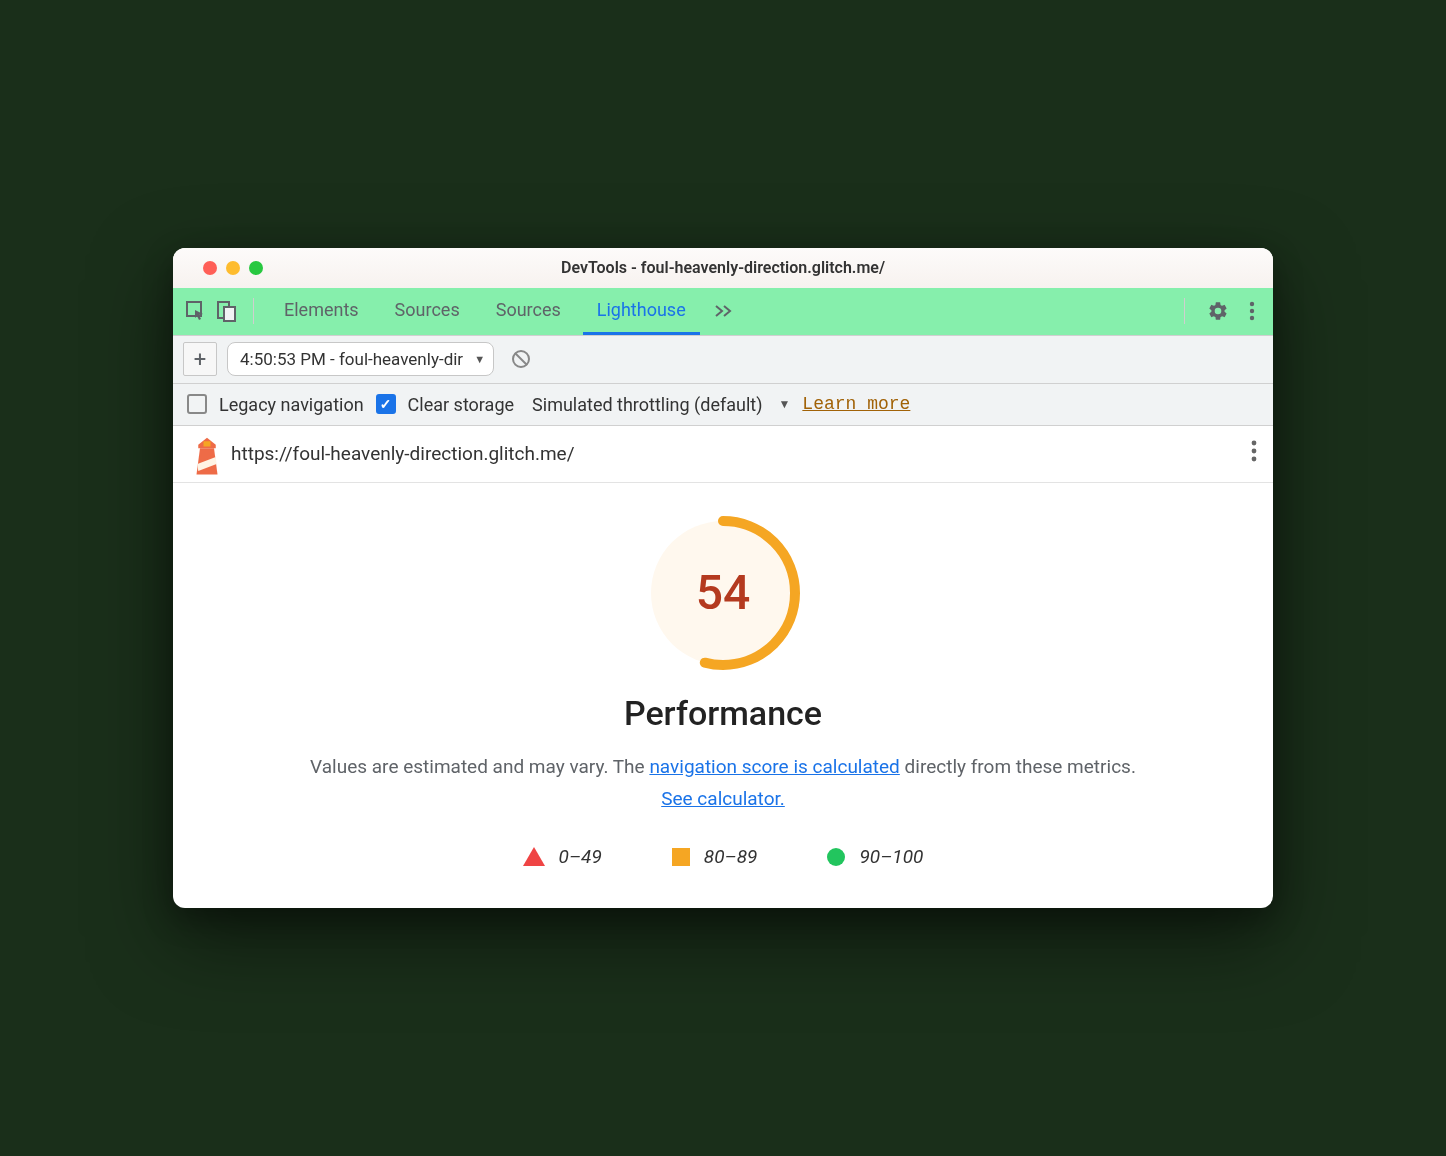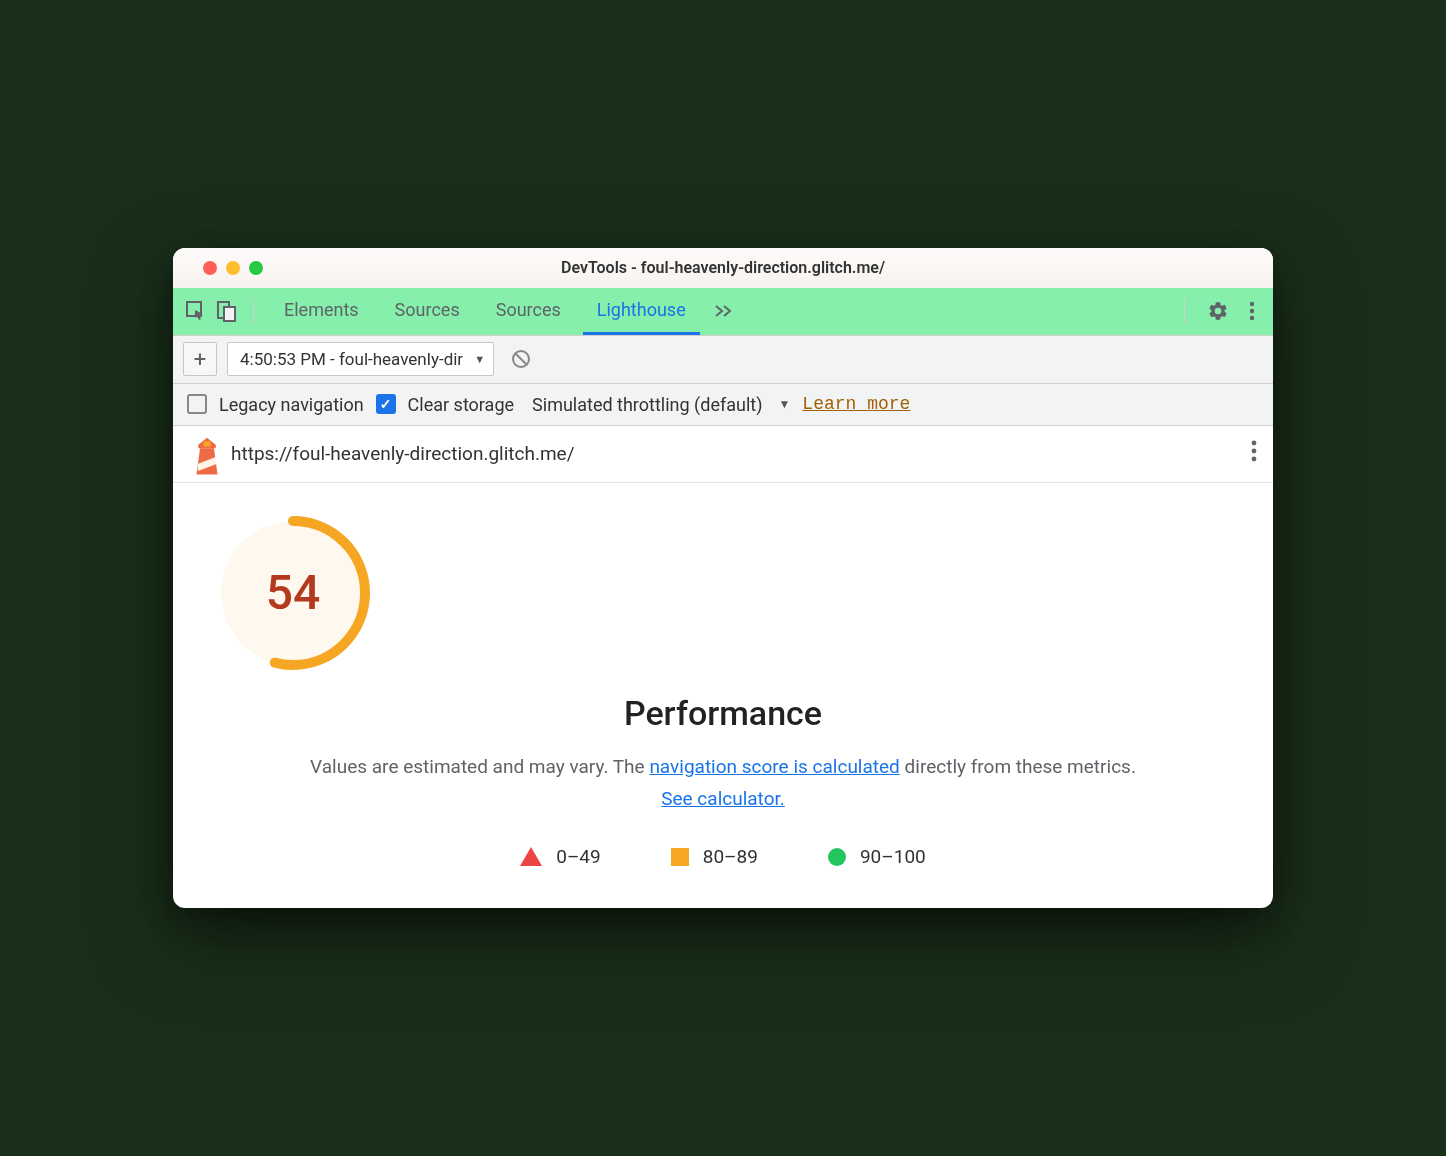--- a/index.html
+++ b/index.html
@@ -91,21 +91,21 @@
   height: 34px;
   padding: 0 30px 0 12px;
   font-size: 17px;
   color: #333;
   position: relative;
   display: flex;
   align-items: center;
   max-width: 300px;
   overflow: hidden;
   white-space: nowrap;
-  border-radius: 2px;
+  border-radius: 8px;
 }
 .report-select::after {
   content: "▼";
   position: absolute;
   right: 8px;
   font-size: 11px;
   color: #555;
 }
 .clear-icon { color: #888; }
 .options-bar {
@@ -159,21 +159,21 @@
 }
 .lighthouse-logo { width: 36px; height: 36px; flex-shrink: 0; }
 .url-text { font-size: 19px; color: #333; flex: 1; }
 .vdots { color: #666; cursor: pointer; font-size: 22px; letter-spacing: 0; }
 .score-area {
   padding: 30px 40px 40px;
   text-align: center;
 }
 .gauge-wrap {
   display: flex;
-  justify-content: flex-start;
+  justify-content: center;
   margin-bottom: 20px;
 }
 .gauge {
   position: relative;
   width: 160px;
   height: 160px;
 }
 .gauge svg { transform: rotate(-90deg); }
 .gauge-bg { fill: #fff8ee; }
 .gauge-arc { fill: none; stroke: #f5a623; stroke-width: 10; stroke-linecap: round; }
@@ -200,20 +200,21 @@
   max-width: 850px;
   margin: 0 auto 30px;
 }
 .desc a { color: #1a73e8; text-decoration: underline; }
 .legend {
   display: flex;
   justify-content: center;
   gap: 70px;
   font-size: 19px;
   color: #333;
+  font-style: italic;
 }
 .legend-item { display: flex; align-items: center; gap: 14px; }
 .shape { display:inline-block; }
 .triangle {
   width: 0; height: 0;
   border-left: 11px solid transparent;
   border-right: 11px solid transparent;
   border-bottom: 19px solid #ef4444;
 }
 .square { width: 18px; height: 18px; background: #f5a623; }

